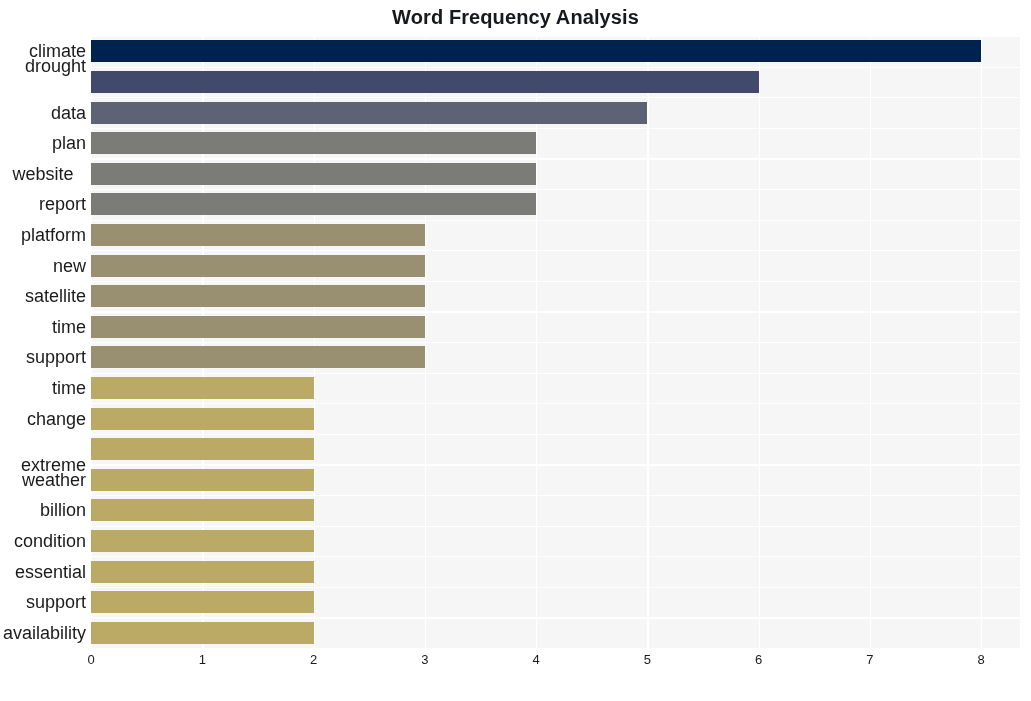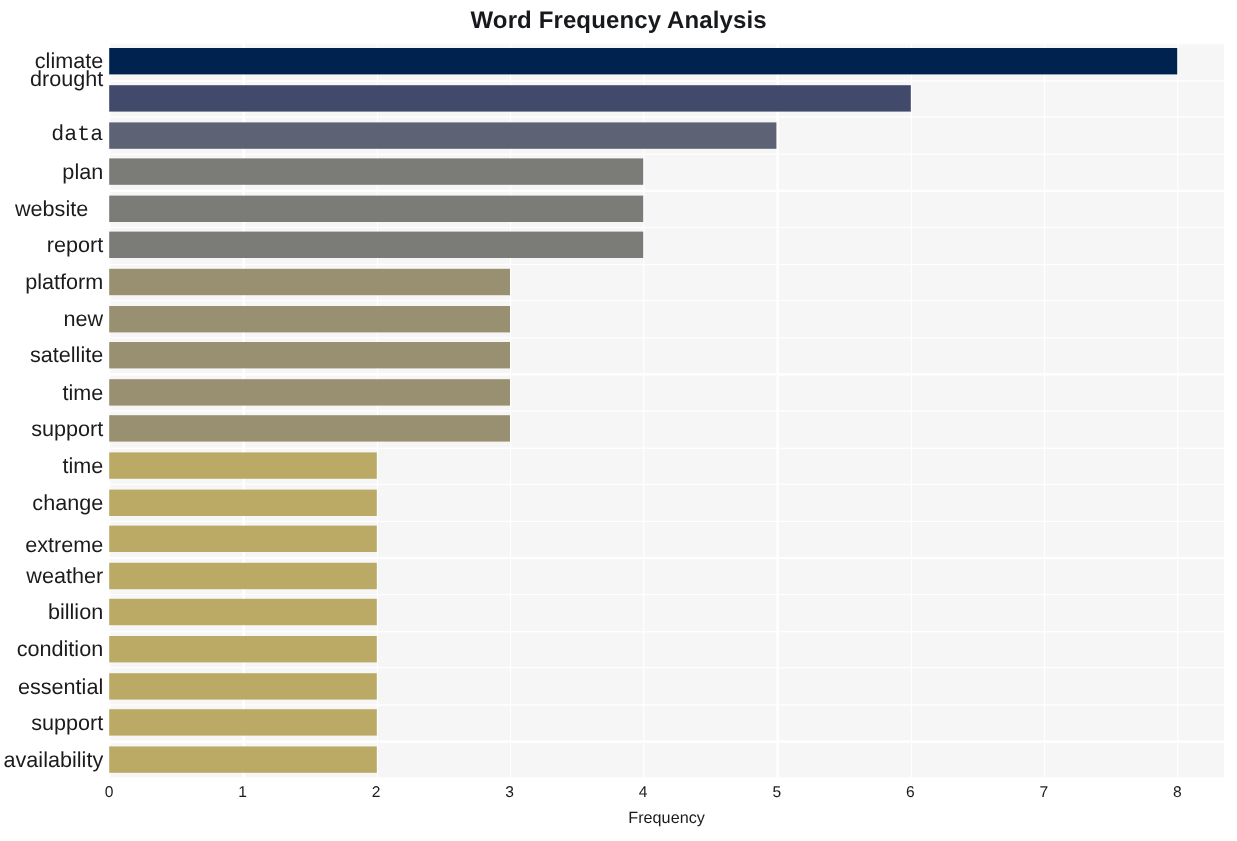--- a/index.html
+++ b/index.html
@@ -102,47 +102,46 @@
       <div class="bar" title="billion: 2" style="width: 222.515px; top: 463.3px; background: rgb(187, 170, 102);"></div>
       <div class="bar" title="condition: 2" style="width: 222.515px; top: 493.9px; background: rgb(187, 170, 102);"></div>
       <div class="bar" title="essential: 2" style="width: 222.515px; top: 524.5px; background: rgb(187, 170, 102);"></div>
       <div class="bar" title="engine: 2" style="width: 222.515px; top: 555.1px; background: rgb(187, 170, 102);"></div>
       <div class="bar" title="availability: 2" style="width: 222.515px; top: 585.7px; background: rgb(187, 170, 102);"></div>
     </div>
 
   <div id="ylabels">
       <div class="ytick" style="top: 8.3px;">climate</div>
       <div class="ytick" style="top: 23px;">drought</div>
-      <div class="ytick" style="top: 69.5px; font-family: Liberation Mono, monospace;">data</div>
+      <div class="ytick" style="top: 69.5px;">data</div>
       <div class="ytick" style="top: 100.1px;">plan</div>
       <div class="ytick" style="top: 130.7px; text-align: center;">website</div>
       <div class="ytick" style="top: 161.3px;">report</div>
       <div class="ytick" style="top: 191.9px;">platform</div>
       <div class="ytick" style="top: 222.5px;">new</div>
       <div class="ytick" style="top: 253.1px;">satellite</div>
       <div class="ytick" style="top: 283.7px;">time</div>
       <div class="ytick" style="top: 314.3px;">support</div>
       <div class="ytick" style="top: 344.9px;">time</div>
       <div class="ytick" style="top: 375.5px;">change</div>
-      <div class="ytick" style="top: 411px;">extreme</div>
+      <div class="ytick" style="top: 422px;">extreme</div>
       <div class="ytick" style="top: 436.7px;">weather</div>
       <div class="ytick" style="top: 467.3px;">billion</div>
       <div class="ytick" style="top: 497.9px;">condition</div>
       <div class="ytick" style="top: 528.5px;">essential</div>
       <div class="ytick" style="top: 559.1px;">support</div>
       <div class="ytick" style="top: 589.7px;">availability</div>
     </div>
 
   <div id="xlabels">
       <div class="xtick" style="left: 0px;">0</div>
       <div class="xtick" style="left: 111.257px;">1</div>
       <div class="xtick" style="left: 222.515px;">2</div>
       <div class="xtick" style="left: 333.772px;">3</div>
       <div class="xtick" style="left: 445.03px;">4</div>
       <div class="xtick" style="left: 556.287px;">5</div>
       <div class="xtick" style="left: 667.545px;">6</div>
       <div class="xtick" style="left: 778.802px;">7</div>
       <div class="xtick" style="left: 890.06px;">8</div>
     </div>
 
-  <div id="xaxis-label">Frequency</div>
 
 </div>
 
 </body></html>

